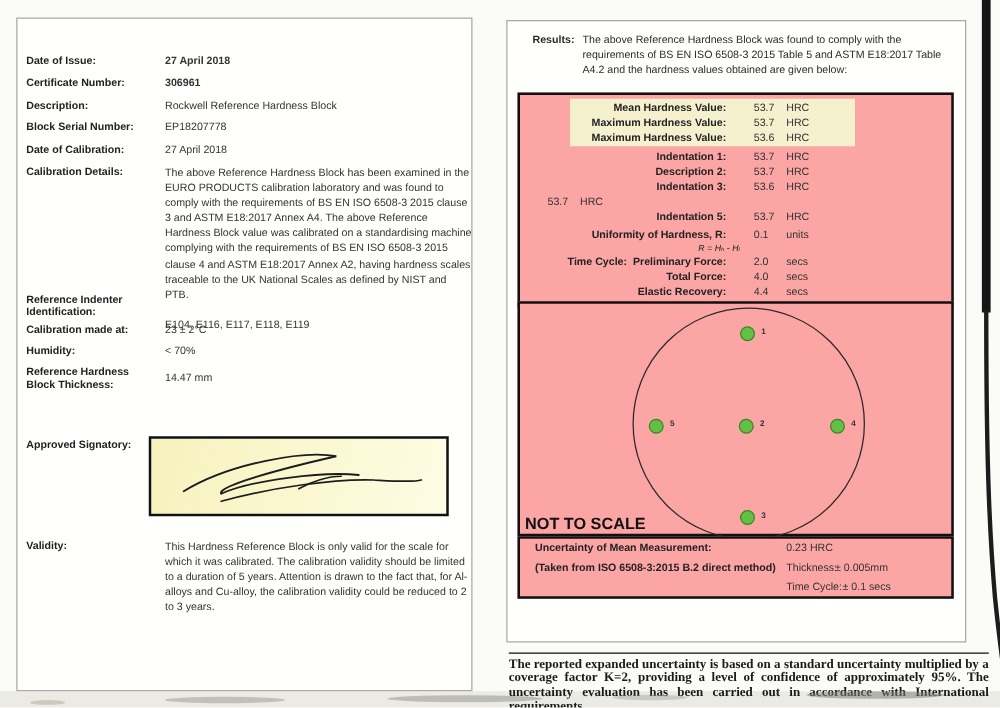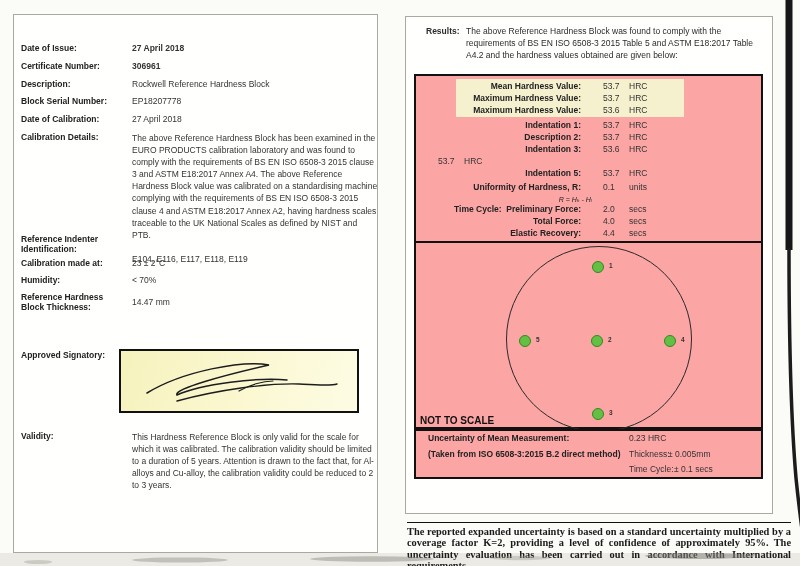--- a/index.html
+++ b/index.html
@@ -37,21 +37,21 @@
   .rrow .rvalue{width:26px;text-align:left;margin-left:22px;color:#333;}
   .rrow .runit{color:#333;}
   .rrow-gap{margin-top:3px;}
   .rrow-gap2{margin-top:2px;}
   .rrow-formula{height:10px;font-size:7px;}
   .rrow-formula .rlabel{font-weight:normal;font-style:italic;width:176px;}
   .diagram-box{top:224px;height:184px;}
   .blockcircle{position:absolute;left:90px;top:3px;width:184px;height:184px;border:1px solid #2a2a2a;border-radius:50%;}
   .dot{position:absolute;width:10px;height:10px;border-radius:50%;background:#63c044;border:1px solid #35881f;}
   .dot-num{position:absolute;font-size:6.5px;font-weight:bold;color:#333;}
-  .nts{position:absolute;left:4px;bottom:1px;font-size:10px;font-weight:bold;color:#111;}
+  .nts{position:absolute;left:4px;bottom:1px;font-size:13px;font-weight:bold;color:#111;}
   .unc-box{top:412px;height:46px;font-size:8.5px;}
   .unc-row{position:relative;height:15.5px;line-height:15.5px;}
   .unc-row .ul{position:absolute;left:12px;font-weight:bold;color:#222;text-align:right;}
   .unc-row .um{position:absolute;left:213px;color:#333;}
   .unc-row .uv{position:absolute;left:252px;color:#333;}
   .unc-row .uv1{position:absolute;left:213px;color:#333;}
   
   .footer{
     position:absolute;left:407px;top:522px;width:384px;
     border-top:1.5px solid #111;padding-top:3px;

